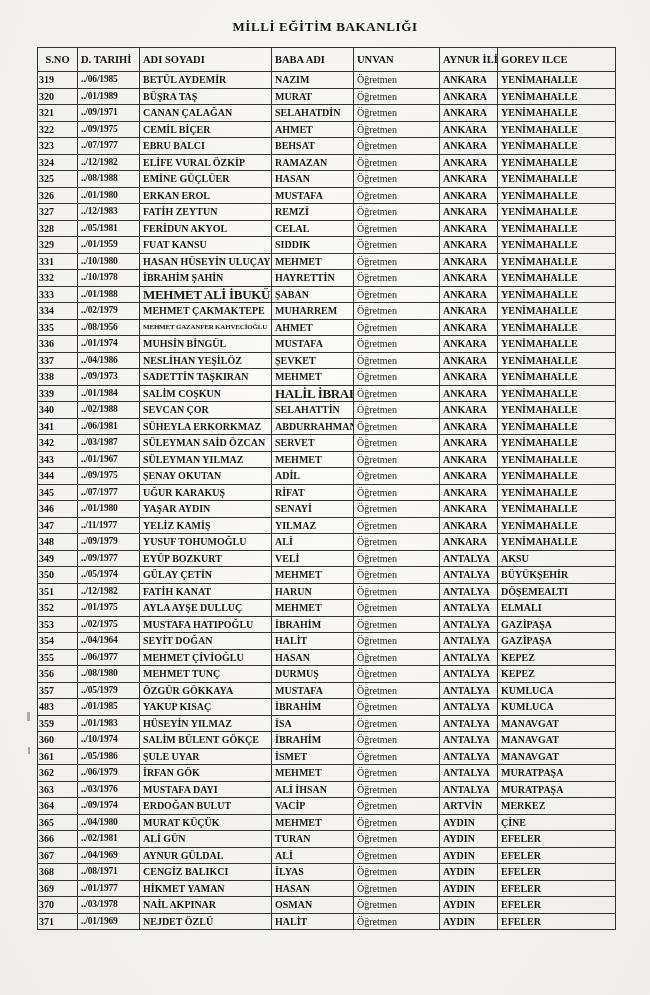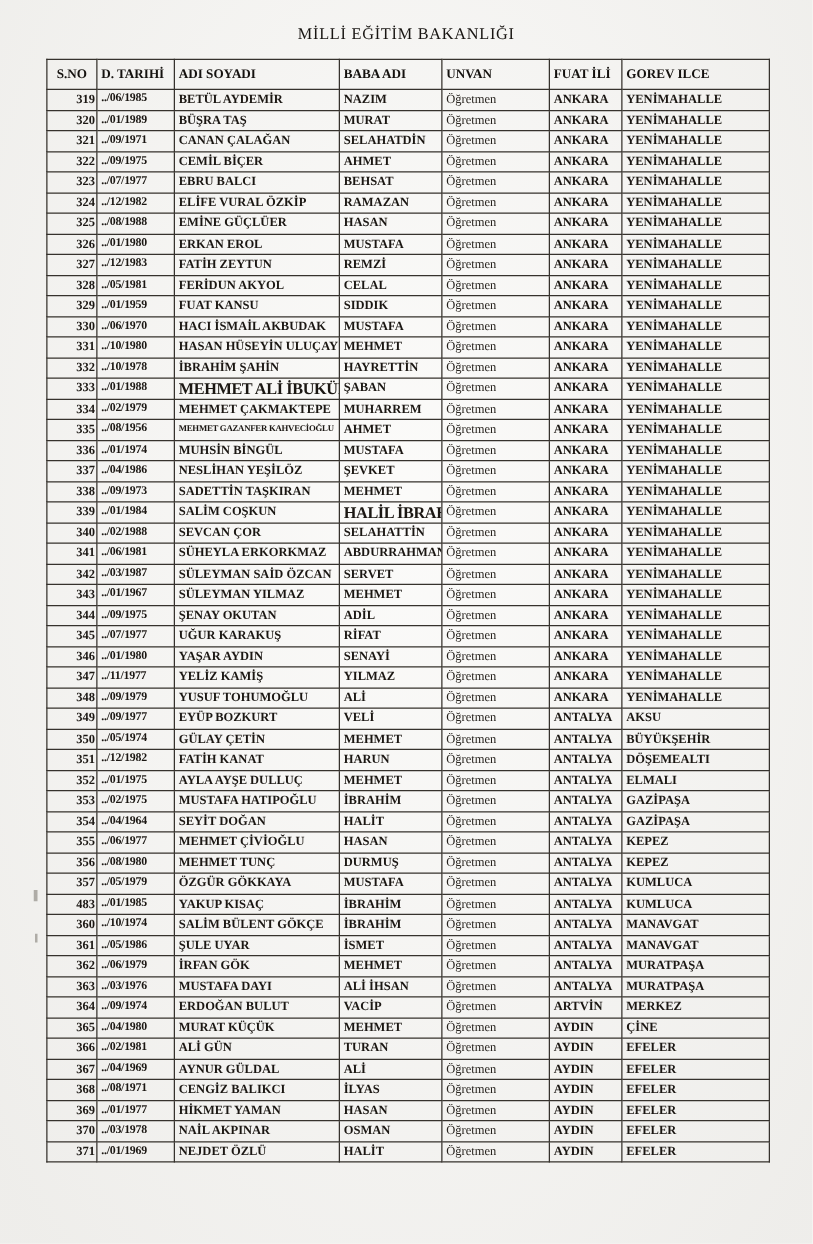--- a/index.html
+++ b/index.html
@@ -13,21 +13,21 @@
   }
   .scan-wrap{
     position:absolute;inset:0;
     background:
       radial-gradient(ellipse at 50% 40%, rgba(255,255,255,.55), rgba(0,0,0,.035) 95%),
       #f7f6f3;
   }
   .page-title{
     position:absolute;top:19px;left:0;width:100%;
     text-align:center;
-    font-size:13px;font-weight:400;letter-spacing:.6px;
+    font-size:13px;font-weight:700;letter-spacing:.6px;
     color:#181512;
   }
   table.doc-table{
     position:absolute;left:37px;top:47px;width:578px;
     border-collapse:collapse;table-layout:fixed;
     background:transparent;
     padding-left:35px;
   }
   .doc-table th,.doc-table td{
     border:1px solid #36322d;
@@ -39,21 +39,21 @@
     height:21px;padding:1px 3px;
     color:#15120f;
   }
   .doc-table thead th.c0{text-align:center;padding:1px 1px;}
   .doc-table td{
     height:15.5px;line-height:15px;
     font-size:10px;font-weight:700;
     padding:0 3px;
     color:#1b1713;
   }
-  .doc-table td.c0{text-align:right;padding:0 1px;}
+  .doc-table td.c0{text-align:left;padding:0 1px;}
   .doc-table td.c1{font-size:9.5px;letter-spacing:-.2px;margin-left:42px;}
   .doc-table td.c4{font-weight:400;font-size:10px;color:#26221d;margin-top:32px;}
   .doc-table td.sm{font-size:13px;letter-spacing:-.3px;margin-top:33px;}
   .doc-table td.xs{font-size:7px;letter-spacing:-.2px;}
   
   .margin-mark{position:absolute;background:#6d675f;opacity:.5;}
   .mm1{left:27px;top:712px;width:3px;height:9px;}
   .mm2{left:28px;top:747px;width:2px;height:7px;}
 </style>
 </head>
@@ -72,21 +72,21 @@
         <col style="width:58px">
       <col style="width:118px">
     </colgroup>
     <thead>
       <tr id="head-row">
           <th class="c0">S.NO</th>
           <th class="c1">D. TARIHİ</th>
           <th class="c2">ADI SOYADI</th>
           <th class="c3">BABA ADI</th>
           <th class="c4">UNVAN</th>
-          <th class="c5">FUAT İLİ</th>
+          <th class="c5">AYNUR İLİ</th>
           <th class="c6">GOREV ILCE</th>
         </tr>
     </thead>
     <tbody id="body-rows">
         <tr>
           <td class="c0">319</td>
           <td class="c1">../06/1985</td>
           <td class="c2">BETÜL AYDEMİR</td>
           <td class="c3">NAZIM</td>
           <td class="c4">Öğretmen</td>
@@ -177,29 +177,20 @@
         <tr>
           <td class="c0">329</td>
           <td class="c1">../01/1959</td>
           <td class="c2">FUAT KANSU</td>
           <td class="c3">SIDDIK</td>
           <td class="c4">Öğretmen</td>
           <td class="c5">ANKARA</td>
           <td class="c6">YENİMAHALLE</td>
         </tr>
         <tr>
-          <td class="c0">330</td>
-          <td class="c1">../06/1970</td>
-          <td class="c2">HACI İSMAİL AKBUDAK</td>
-          <td class="c3">MUSTAFA</td>
-          <td class="c4">Öğretmen</td>
-          <td class="c5">ANKARA</td>
-          <td class="c6">YENİMAHALLE</td>
-        </tr>
-        <tr>
           <td class="c0">331</td>
           <td class="c1">../10/1980</td>
           <td class="c2">HASAN HÜSEYİN ULUÇAY</td>
           <td class="c3">MEHMET</td>
           <td class="c4">Öğretmen</td>
           <td class="c5">ANKARA</td>
           <td class="c6">YENİMAHALLE</td>
         </tr>
         <tr>
           <td class="c0">332</td>
@@ -436,20 +427,29 @@
           <td class="c6">KUMLUCA</td>
         </tr>
         <tr>
           <td class="c0">483</td>
           <td class="c1">../01/1985</td>
           <td class="c2">YAKUP KISAÇ</td>
           <td class="c3">İBRAHİM</td>
           <td class="c4">Öğretmen</td>
           <td class="c5">ANTALYA</td>
           <td class="c6">KUMLUCA</td>
+        </tr>
+        <tr>
+          <td class="c0">359</td>
+          <td class="c1">../01/1983</td>
+          <td class="c2">HÜSEYİN YILMAZ</td>
+          <td class="c3">İSA</td>
+          <td class="c4">Öğretmen</td>
+          <td class="c5">ANTALYA</td>
+          <td class="c6">MANAVGAT</td>
         </tr>
         <tr>
           <td class="c0">360</td>
           <td class="c1">../10/1974</td>
           <td class="c2">SALİM BÜLENT GÖKÇE</td>
           <td class="c3">İBRAHİM</td>
           <td class="c4">Öğretmen</td>
           <td class="c5">ANTALYA</td>
           <td class="c6">MANAVGAT</td>
         </tr>

